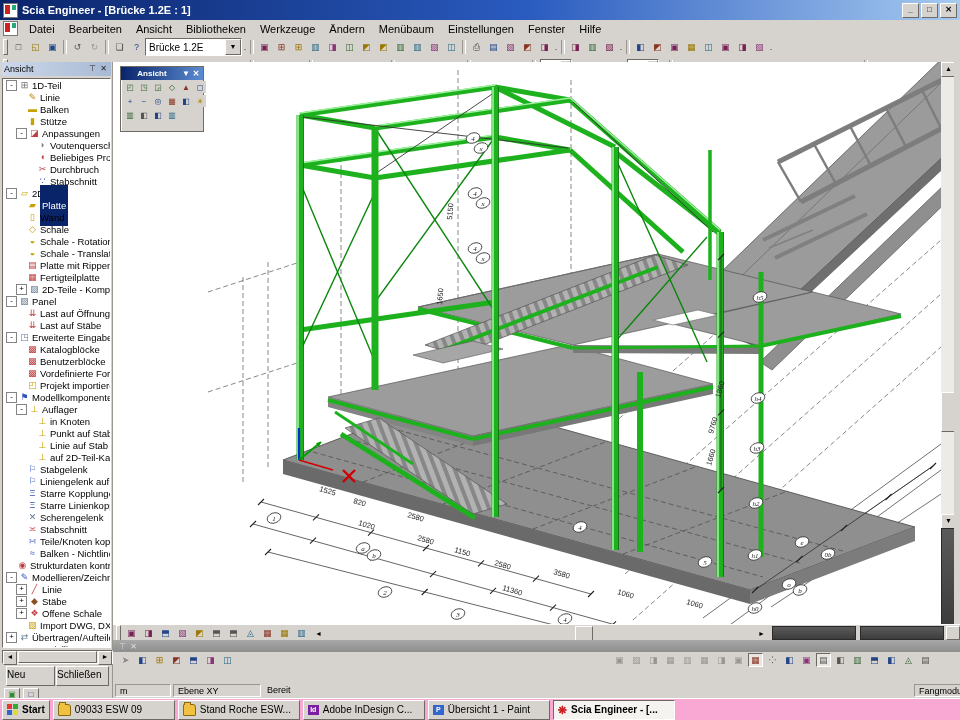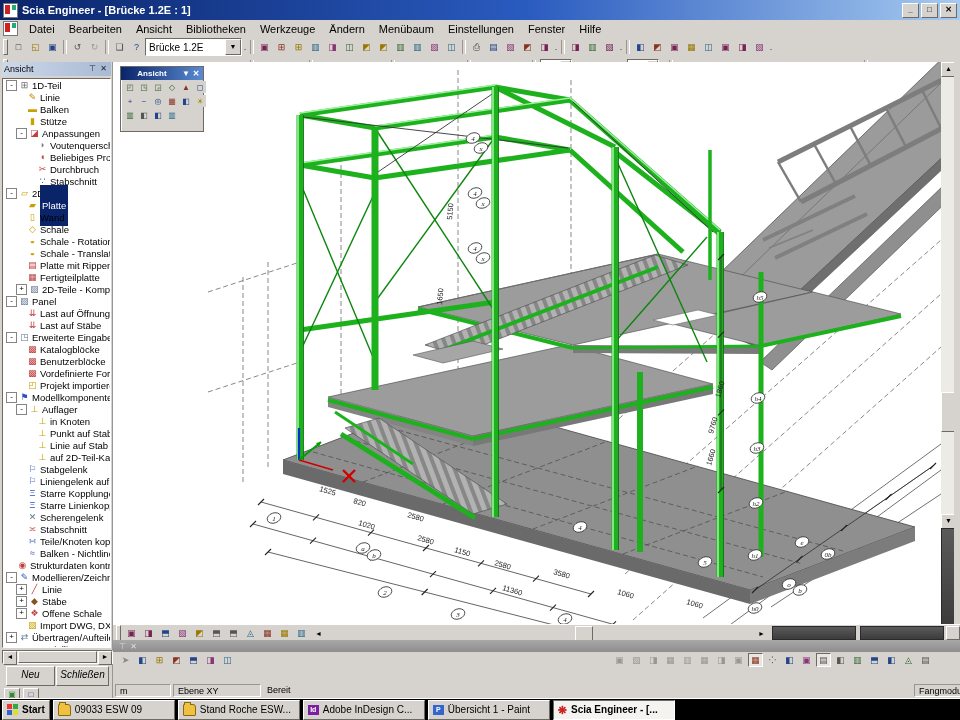--- a/index.html
+++ b/index.html
@@ -47,21 +47,21 @@
     border-color:#6e6a63 #fff #fff #6e6a63;box-sizing:border-box;overflow:hidden;}
   .titem{display:flex;align-items:center;height:12px;white-space:nowrap;}
   .texp{width:9px;height:9px;border:1px solid #848484;background:#fff;font-size:8px;line-height:7px;
     text-align:center;color:#000;margin-right:2px;flex:none;}
   .tico{width:11px;flex:none;font-size:9px;line-height:10px;text-align:center;margin-right:2px;}
   .tlabel{font-size:9.5px;}
   .titem.sel .tlabel{background:#0a246a;color:#fff;padding:15px 2px;}
   #treehscroll{left:2px;top:588px;width:109px;height:12px;background:#ecebe5;display:flex;}
   .scrbtn{width:12px;height:12px;font-size:7px;line-height:10px;text-align:center;}
   #treehscroll .thumb{flex:1;margin:0 1px;}
-  .btn{height:18px;font-size:10px;text-align:center;line-height:16px;font-style:italic;}
+  .btn{height:18px;font-size:10px;text-align:left;line-height:16px;}
   #btn-neu{left:6px;top:604px;width:47px;}
   #btn-schliessen{left:56px;top:604px;width:51px;}
   .docktab{width:14px;height:12px;font-size:8px;line-height:11px;text-align:center;}
   
   #viewport{left:113px;top:62px;width:828px;height:562px;background:#fff;overflow:hidden;}
   #vscroll{left:941px;top:62px;width:13px;height:562px;background:#ecebe5;}
   #edge{left:954px;top:62px;width:6px;height:562px;background:#d6d3ce;}
   .vsbtn{position:absolute;left:0;width:13px;height:13px;font-size:7px;line-height:11px;text-align:center;}
   #vthumb{position:absolute;left:0;top:330px;width:13px;height:38px;}
   .darkdock{background:linear-gradient(#5a5a5a,#3c3c3c);border:1px solid #2a2a2a;}
@@ -80,21 +80,21 @@
     display:flex;align-items:center;padding:0 4px;box-sizing:border-box;color:#e4e4e4;font-size:8.5px;}
   #cmdtitle .t{flex:1;}
   #cmdtitle span{color:#ddd;font-size:8px;width:11px;text-align:center;}
   #cmdicons{left:113px;top:652px;width:847px;height:16px;background:#d6d3ce;display:flex;align-items:center;}
   #cmdinput{left:113px;top:668px;width:847px;height:15px;background:#fff;border:1px solid;
     border-color:#6e6a63 #fff #fff #6e6a63;box-sizing:border-box;font-size:9.5px;line-height:13px;padding-left:3px;}
   #statusbar{left:113px;top:683px;width:847px;height:15px;background:#d6d3ce;display:flex;align-items:center;}
   .scell{height:13px;border:1px solid;border-color:#9a968f #fff #fff #9a968f;margin-left:2px;
     font-size:9px;line-height:12px;padding:0 4px;box-sizing:border-box;}
   
-  #taskbar{left:0;top:698px;width:960px;height:22px;background:#000000;border-top:1px solid #fff;
+  #taskbar{left:0;top:698px;width:960px;height:22px;background:#f9a8d4;border-top:1px solid #fff;
     display:flex;align-items:center;padding:1px 2px;box-sizing:border-box;}
   .taskbtn{height:18px;display:flex;align-items:center;padding:0 4px;margin-right:3px;font-size:10px;
     white-space:nowrap;overflow:hidden;}
   .taskbtn.active{background:#f4f3ef;border-color:#6e6a63 #fff #fff #6e6a63;font-weight:bold;}
   #startbtn{font-weight:bold;}
   .flag{width:12px;height:11px;display:grid;grid-template-columns:5px 5px;grid-template-rows:5px 5px;gap:1px;margin-right:3px;}
   .flag i:nth-child(1){background:#e33;}.flag i:nth-child(2){background:#3a3;}
   .flag i:nth-child(3){background:#36c;}.flag i:nth-child(4){background:#dd3;}
   .ticon{width:11px;height:10px;margin-right:4px;flex:none;}
   .ticon.folder{background:#f0c040;border:1px solid #8a6a10;border-radius:1px 3px 1px 1px;position:relative;}

